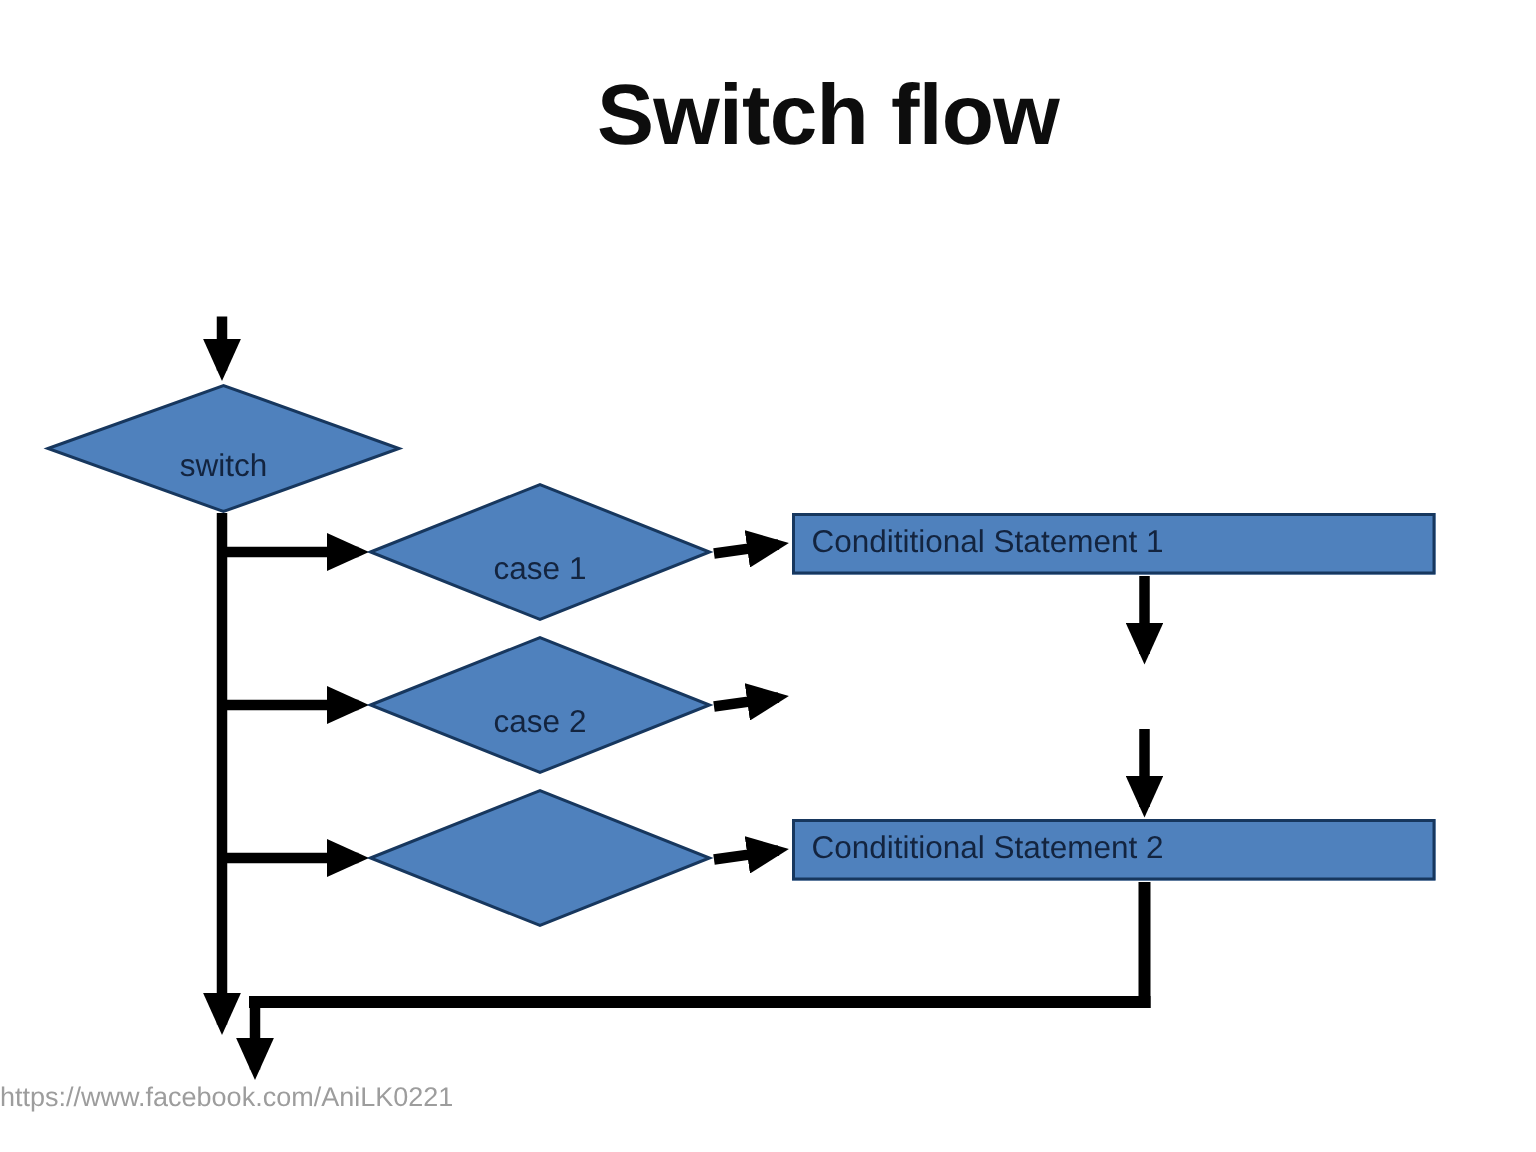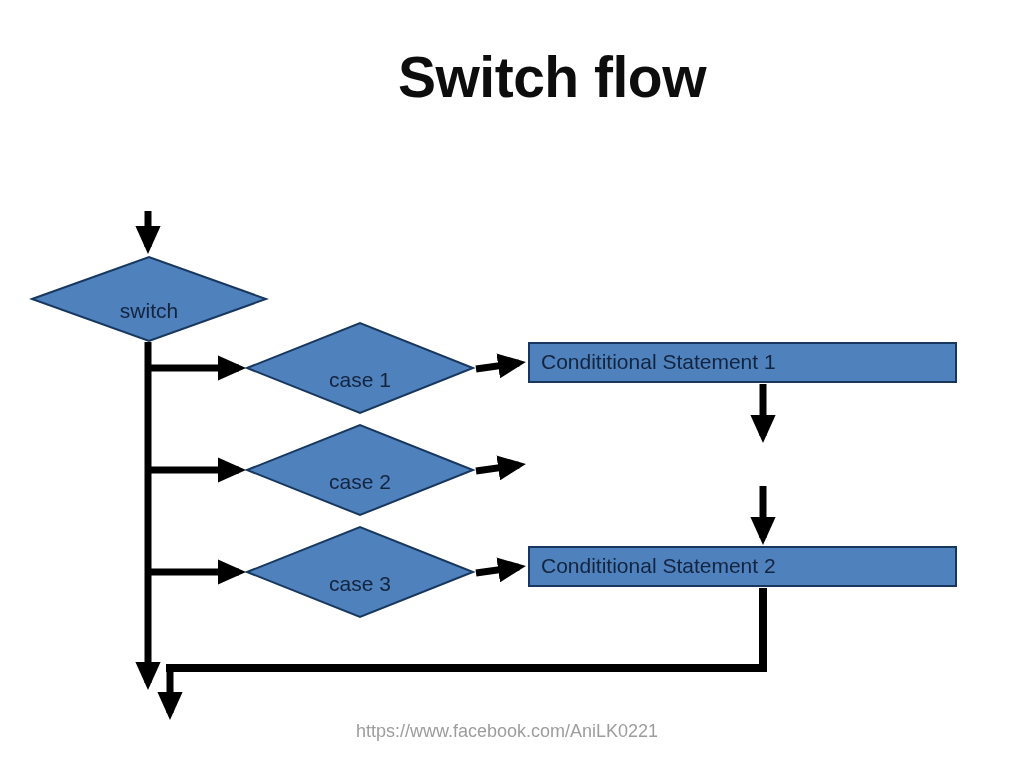--- a/index.html
+++ b/index.html
@@ -25,21 +25,21 @@
     background:#4f81bd;border:2px solid #17375e;box-sizing:border-box;
   }
   .stmt-1{top:342px;}
   .stmt-2{top:444px;}
   .stmt-3{top:546px;}
   .stmt-box .stmt-text{
     display:block;padding-left:11px;line-height:36px;
     font-size:21px;color:#13243f;white-space:nowrap;
   }
   .footer-url{
-    position:absolute;left:0;top:721px;width:1014px;text-align:center;
+    position:absolute;left:0;top:721px;width:1014px;
     font-size:18px;color:#9d9d9d;
   }
 </style>
 </head>
 <body>
 
 <div class="canvas">
 
   <div class="slide-title">Switch flow</div>
 
@@ -70,21 +70,20 @@
 
     <polygon points="32,299 149,257 266,299 149,341" fill="#4f81bd" stroke="#17375e" stroke-width="2"></polygon>
     <polygon points="247,368 360,323 473,368 360,413" fill="#4f81bd" stroke="#17375e" stroke-width="2"></polygon>
     <polygon points="247,470 360,425 473,470 360,515" fill="#4f81bd" stroke="#17375e" stroke-width="2"></polygon>
     <polygon points="247,572 360,527 473,572 360,617" fill="#4f81bd" stroke="#17375e" stroke-width="2"></polygon>
   </svg>
 
   <div class="shape-label lbl-switch">switch</div>
   <div class="shape-label lbl-case1">case 1</div>
   <div class="shape-label lbl-case2">case 2</div>
-  <div class="shape-label lbl-case3">case 3</div>
 
   <div class="stmt-box stmt-1">
     <span class="stmt-text">Condititional Statement 1</span>
   </div>
   <div class="stmt-box stmt-3">
     <span class="stmt-text">Condititional Statement 2</span>
   </div>
 
   <div class="footer-url">https://www.facebook.com/AniLK0221</div>
 

